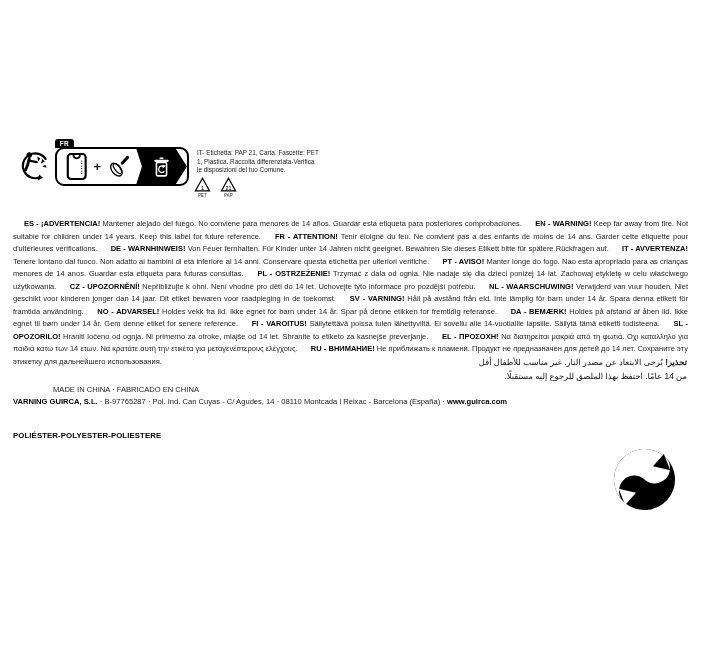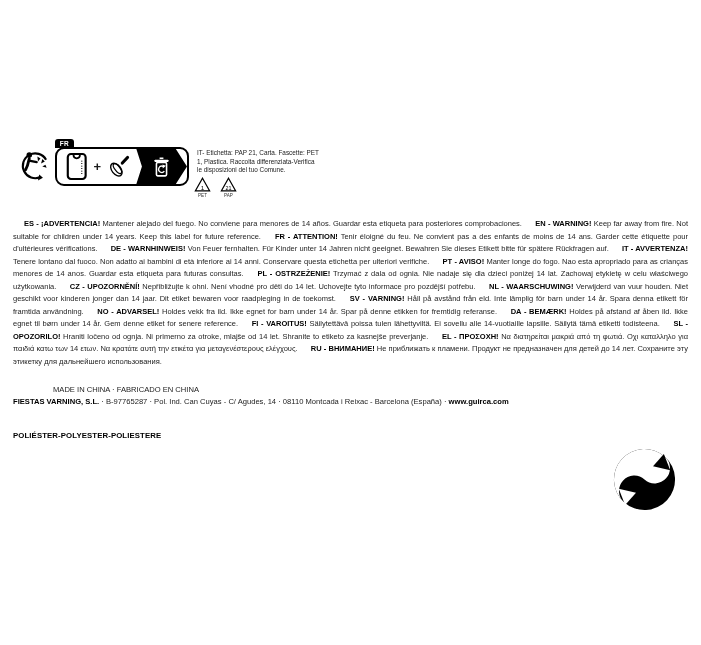--- a/index.html
+++ b/index.html
@@ -117,26 +117,28 @@
       <path d="M20 3 L37 33 L3 33 Z" fill="none" stroke="#000" stroke-width="3"></path>
       <text x="20" y="30" text-anchor="middle" font-size="13" font-family="Liberation Sans, sans-serif" fill="#000">21</text>
     </svg>
     <span class="mat">PAP</span>
   </div>
 </div>
 
 <div class="abs warnings"><b>ES - ¡ADVERTENCIA!</b> Mantener alejado del fuego. No conviene para menores de 14 años. Guardar esta etiqueta para posteriores comprobaciones. <b>EN - WARNING!</b> Keep far away from fire. Not suitable for children under 14 years. Keep this label for future reference. <b>FR - ATTENTION!</b> Tenir éloigné du feu. Ne convient pas a des enfants de moins de 14 ans. Garder cette étiquette pour d'ultérieures vérifications. <b>DE - WARNHINWEIS!</b> Von Feuer fernhalten. Für Kinder unter 14 Jahren nicht geeignet. Bewahren Sie dieses Etikett bitte für spätere Rückfragen auf. <b>IT - AVVERTENZA!</b> Tenere lontano dal fuoco. Non adatto ai bambini di età inferiore ai 14 anni. Conservare questa etichetta per ulteriori verifiche. <b>PT - AVISO!</b> Manter longe do fogo. Nao esta apropriado para as crianças menores de 14 anos. Guardar esta etiqueta para futuras consultas. <b>PL - OSTRZEŻENIE!</b> Trzymać z dala od ognia. Nie nadaje się dla dzieci poniżej 14 lat. Zachowaj etykietę w celu właściwego użytkowania. <b>CZ - UPOZORNĚNÍ!</b> Nepřibližujte k ohni. Není vhodné pro děti do 14 let. Uchovejte tyto informace pro pozdější potřebu. <b>NL - WAARSCHUWING!</b> Verwijderd van vuur houden. Niet geschikt voor kinderen jonger dan 14 jaar. Dit etiket bewaren voor raadpleging in de toekomst. <b>SV - VARNING!</b> Håll på avstånd från eld. Inte lämplig för barn under 14 år. Spara denna etikett för framtida användning. <b>NO - ADVARSEL!</b> Holdes vekk fra ild. Ikke egnet for barn under 14 år. Spar på denne etikken for fremtidig referanse. <b>DA - BEMÆRK!</b> Holdes på afstand af åben ild. Ikke egnet til børn under 14 år. Gem denne etiket for senere reference. <b>FI - VAROITUS!</b> Säilytettävä poissa tulen lähettyviltä. Ei sovellu alle 14-vuotiaille lapsille. Säilytä tämä etiketti todisteena. <b>SL - OPOZORILO!</b> Hraniti ločeno od ognja. Ni primerno za otroke, mlajše od 14 let. Shranite to etiketo za kasnejše preverjanje. <b>EL - ΠΡΟΣΟΧΗ!</b> Να διατηρείται μακριά από τη φωτιά. Οχι καταλληλο για παιδιά κατω των 14 ετων. Να κρατάτε αυτή την ετικέτα για μεταγενέστερους ελέγχους. <b>RU - ВНИМАНИЕ!</b> Не приближать к пламени. Продукт не предназначен для детей до 14 лет. Сохраните эту этикетку для дальнейшего использования.</div>
 
 <div class="abs arabic">
+  <div><b>تحذير!</b><span> يُرجى الابتعاد عن مصدر النار. غير مناسب للأطفال أقل</span></div>
+  <div>من 14 عامًا. احتفظ بهذا الملصق للرجوع إليه مستقبلًا.</div>
 </div>
 
 <div class="abs made-in">MADE IN CHINA · FABRICADO EN CHINA</div>
 
 <div class="abs company">
-  <b>FIESTAS VARNING, S.L.</b><span> · B-97765287 · Pol. Ind. Can Cuyas - C/ Agudes, 14 · 08110 Montcada i Reixac - Barcelona (España) · </span><b>www.guirca.com</b>
+  <b>VARNING GUIRCA, S.L.</b><span> · B-97765287 · Pol. Ind. Can Cuyas - C/ Agudes, 14 · 08110 Montcada i Reixac - Barcelona (España) · </span><b>www.guirca.com</b>
 </div>
 
 <div class="abs material">POLIÉSTER-POLYESTER-POLIESTERE</div>
 
 <div class="abs green-dot">
   <svg viewBox="0 0 100 100" width="65" height="65">
     <g transform="rotate(42 50 50)">
       <circle cx="50" cy="50" r="47" fill="#000"></circle>
       <path d="M50 3 A47 47 0 0 0 50 97 A23.5 23.5 0 0 1 50 50 A23.5 23.5 0 0 0 50 3 Z" fill="#fff"></path>
       <polygon points="46,1 70,13 46,26" fill="#000"></polygon>

